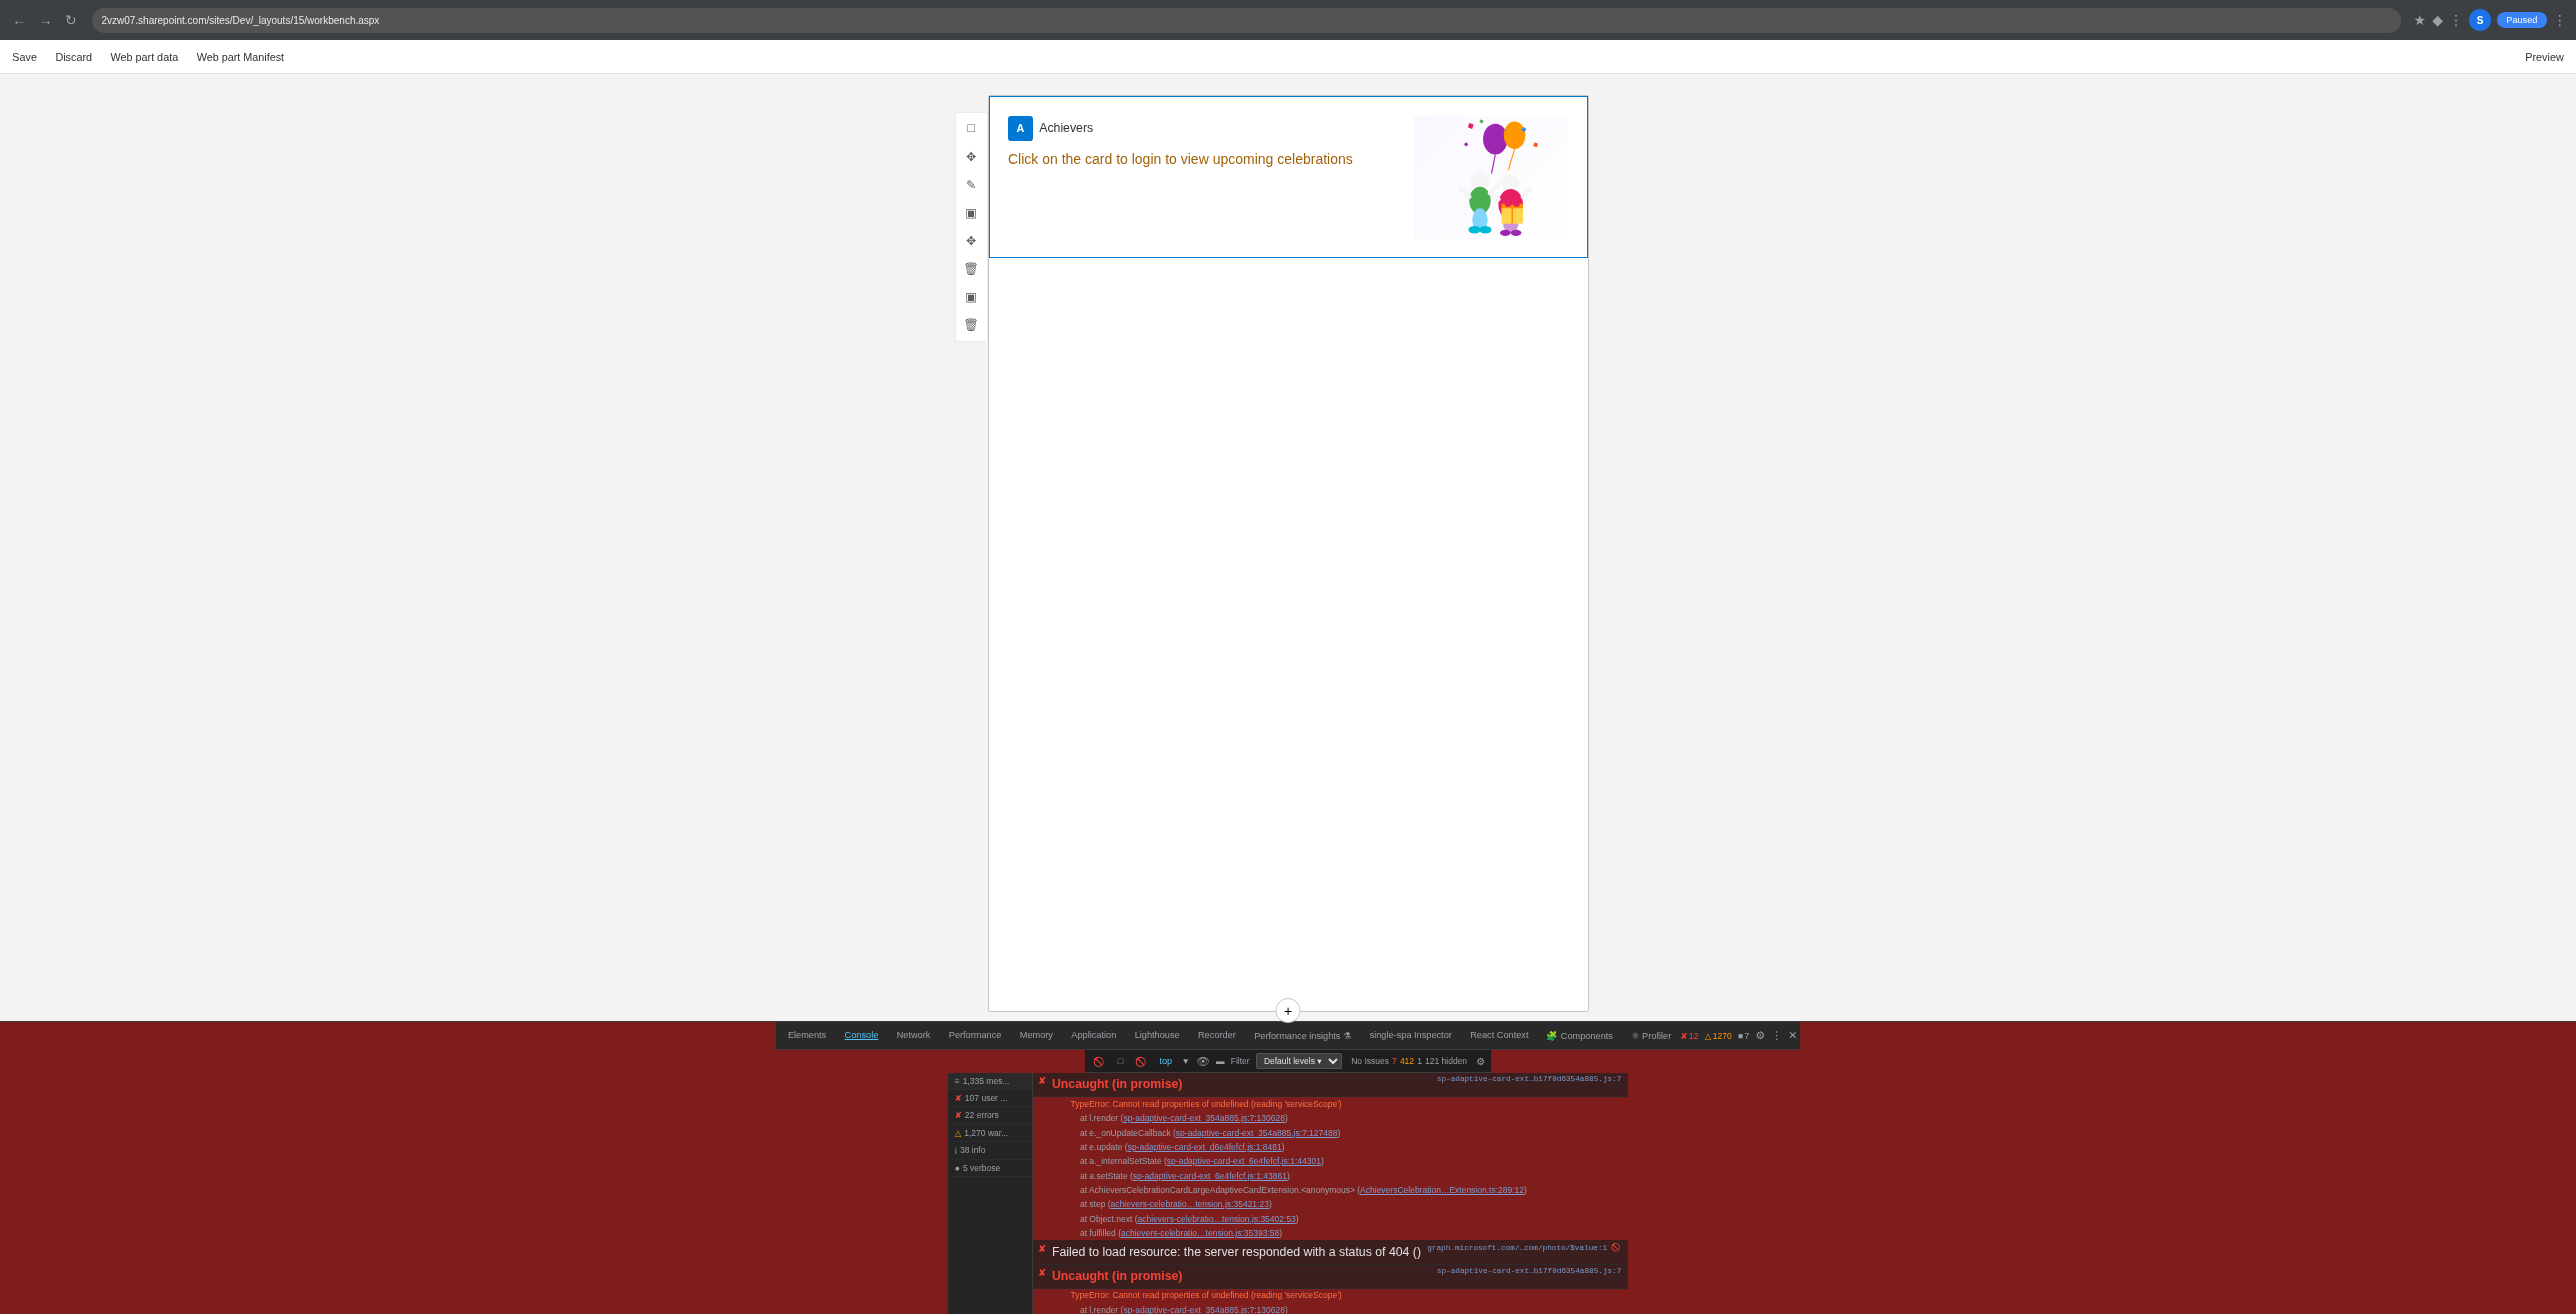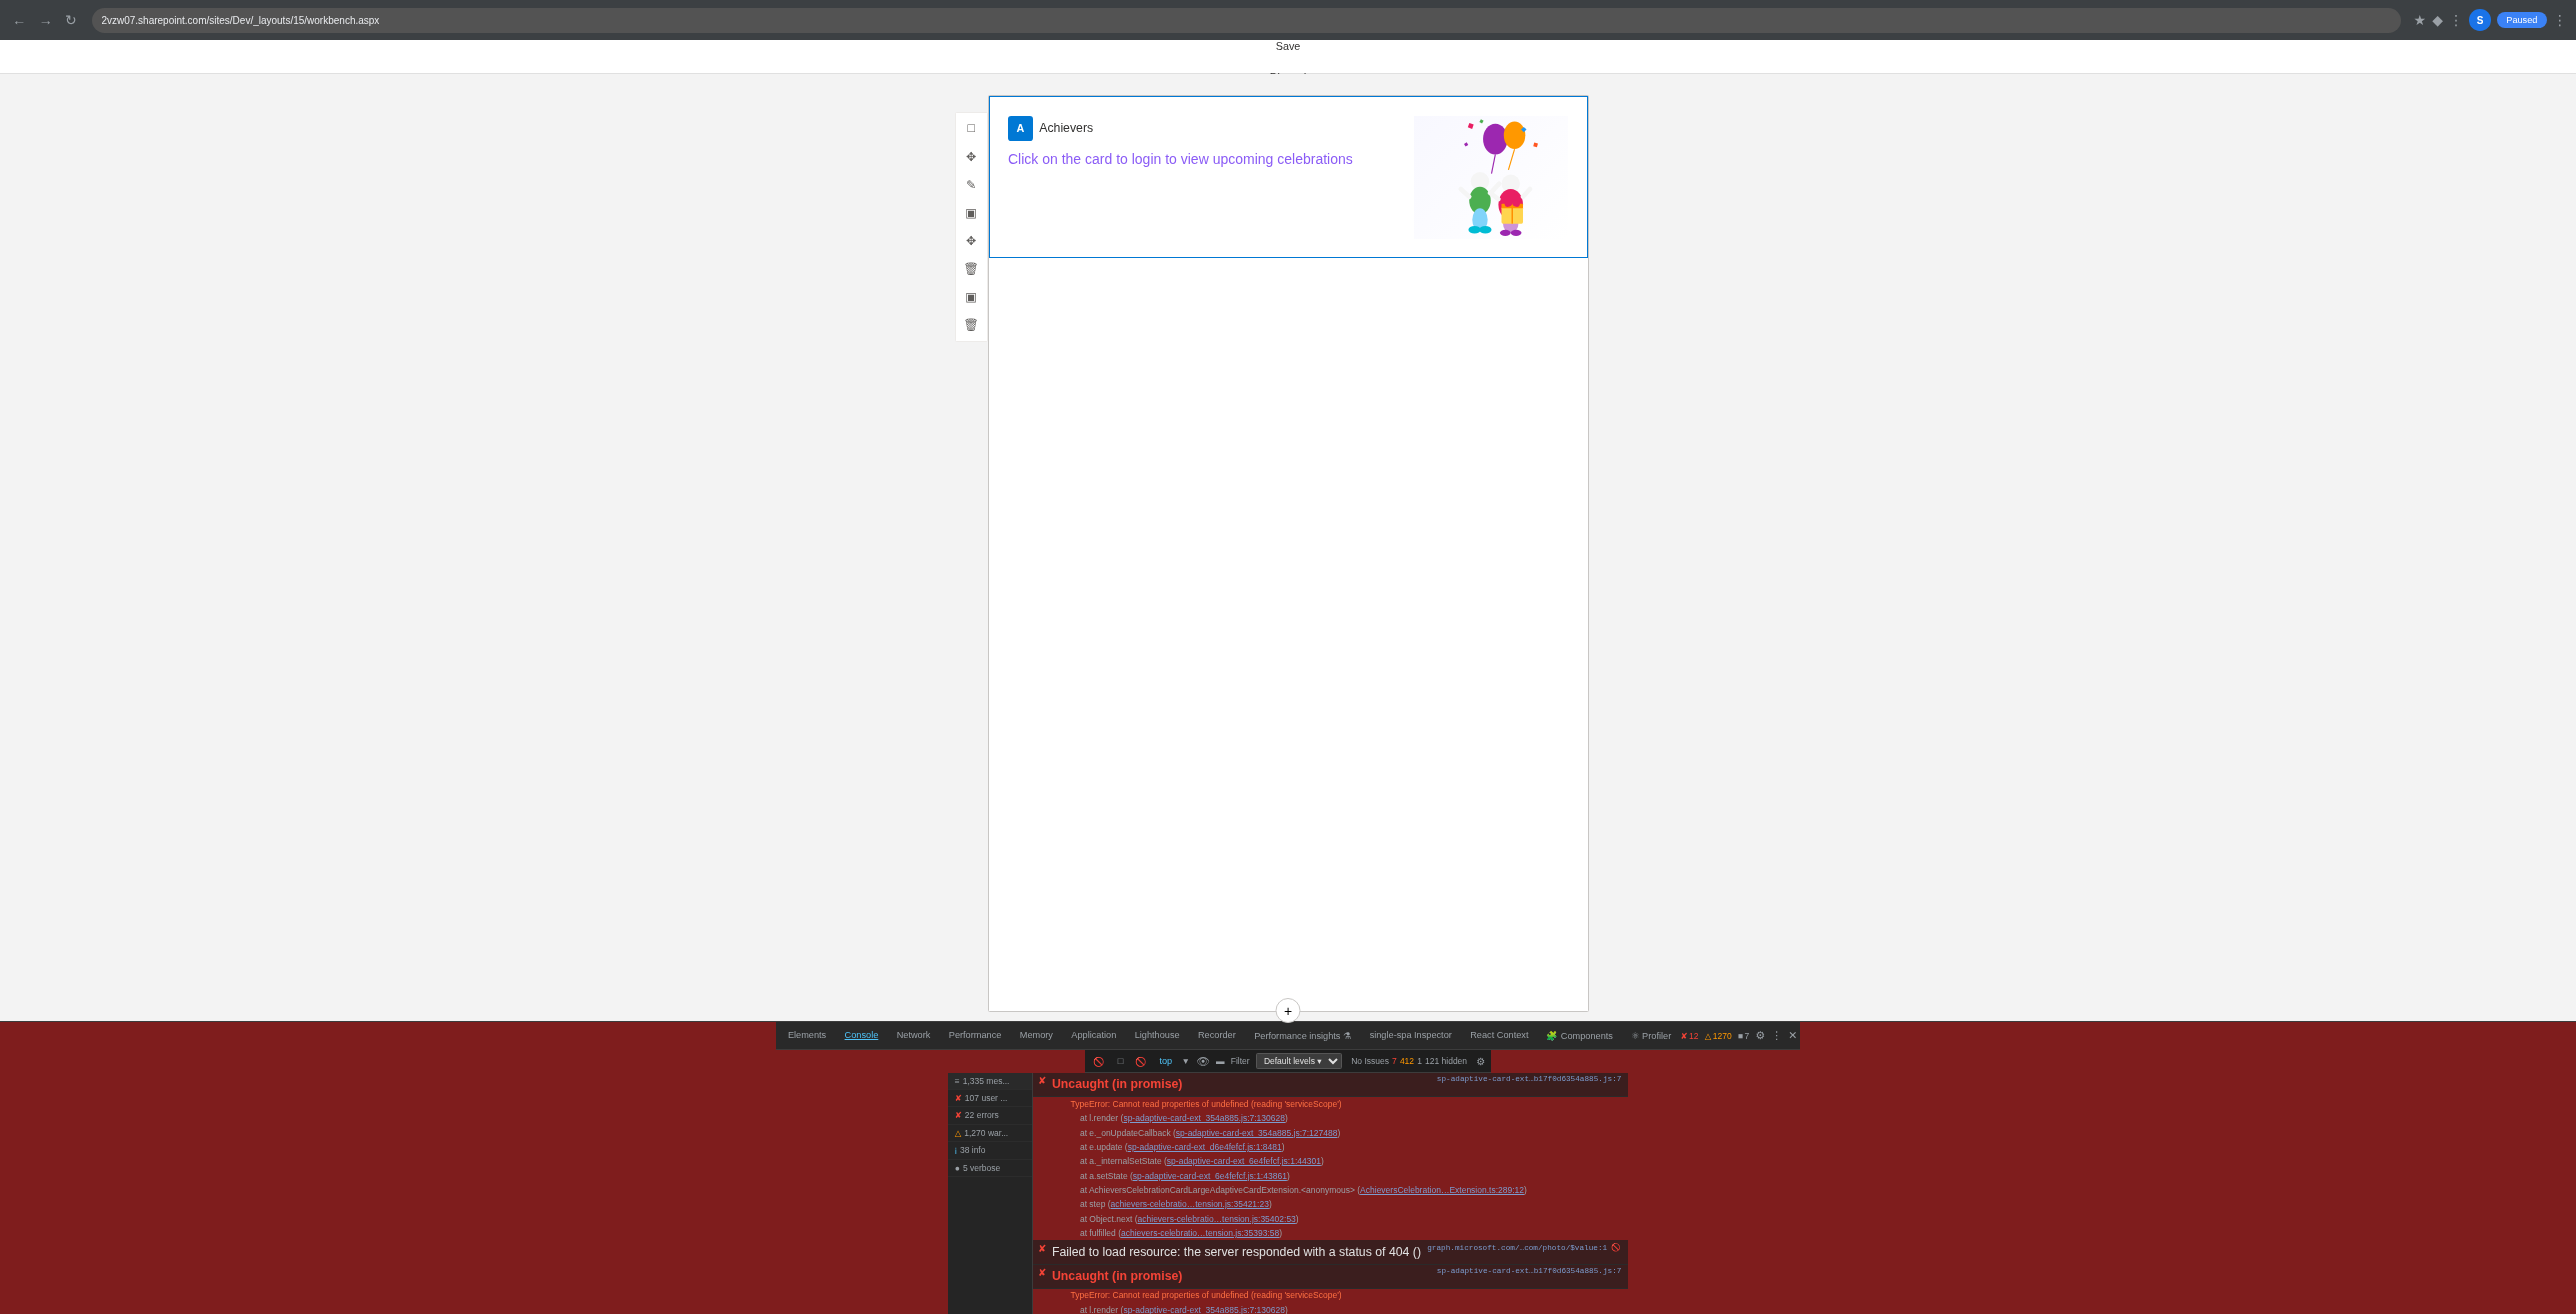--- a/index.html
+++ b/index.html
@@ -50,21 +50,20 @@
 
     
     .sp-toolbar {
       background: white;
       border-bottom: 0.8px solid #e0e0e0;
       height: 34px;
       display: flex;
       align-items: center;
       padding: 0 12.3px;
       gap: 18.5px;
-      flex-direction: column;
     }
     .sp-toolbar a {
       color: #323130;
       font-size: 10.8px;
       text-decoration: none;
       cursor: pointer;
     }
     .sp-toolbar .preview-btn {
       margin-left: auto;
       font-size: 10.8px;
@@ -129,21 +128,21 @@
       background: #0078d4;
       border-radius: 3.1px;
       display: flex;
       align-items: center;
       justify-content: center;
       color: white;
       font-weight: bold;
       font-size: 10.8px;
     }
     .card-logo-text { font-size: 12.3px; color: #323130; font-weight: 500; }
-    .card-message { font-size: 14px; color: #8b5cf6; line-height: 1.4; }
+    .card-message { font-size: 14px; color: #a16207; line-height: 1.4; }
     .card-image {
       width: 154px;
       display: flex;
       align-items: center;
       justify-content: center;
       background: linear-gradient(135deg, #f8f8ff 0%, #fff 100%);
     }
     
     .add-btn {
       position: absolute;

